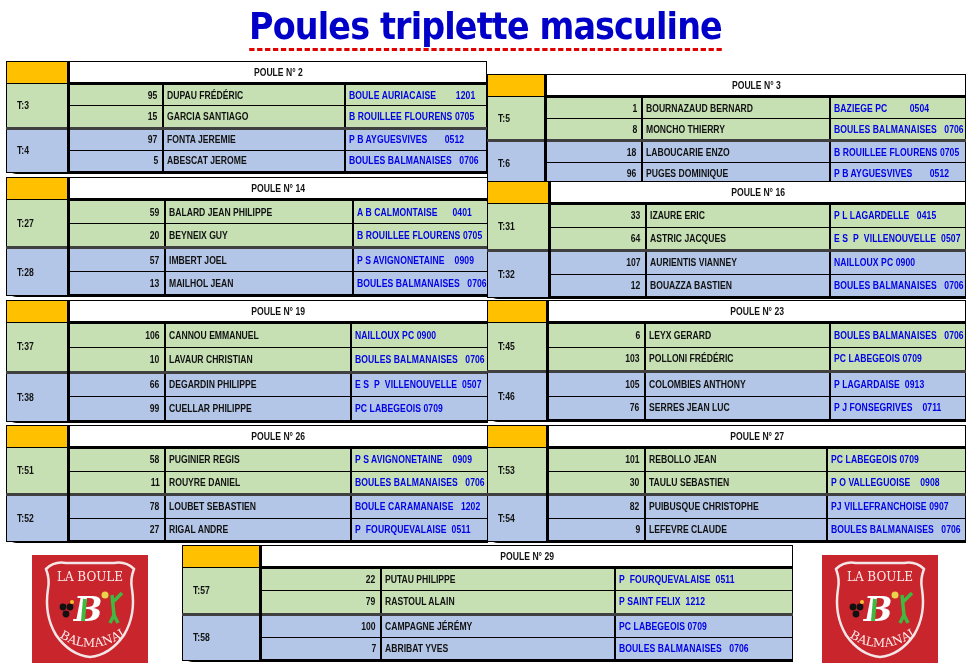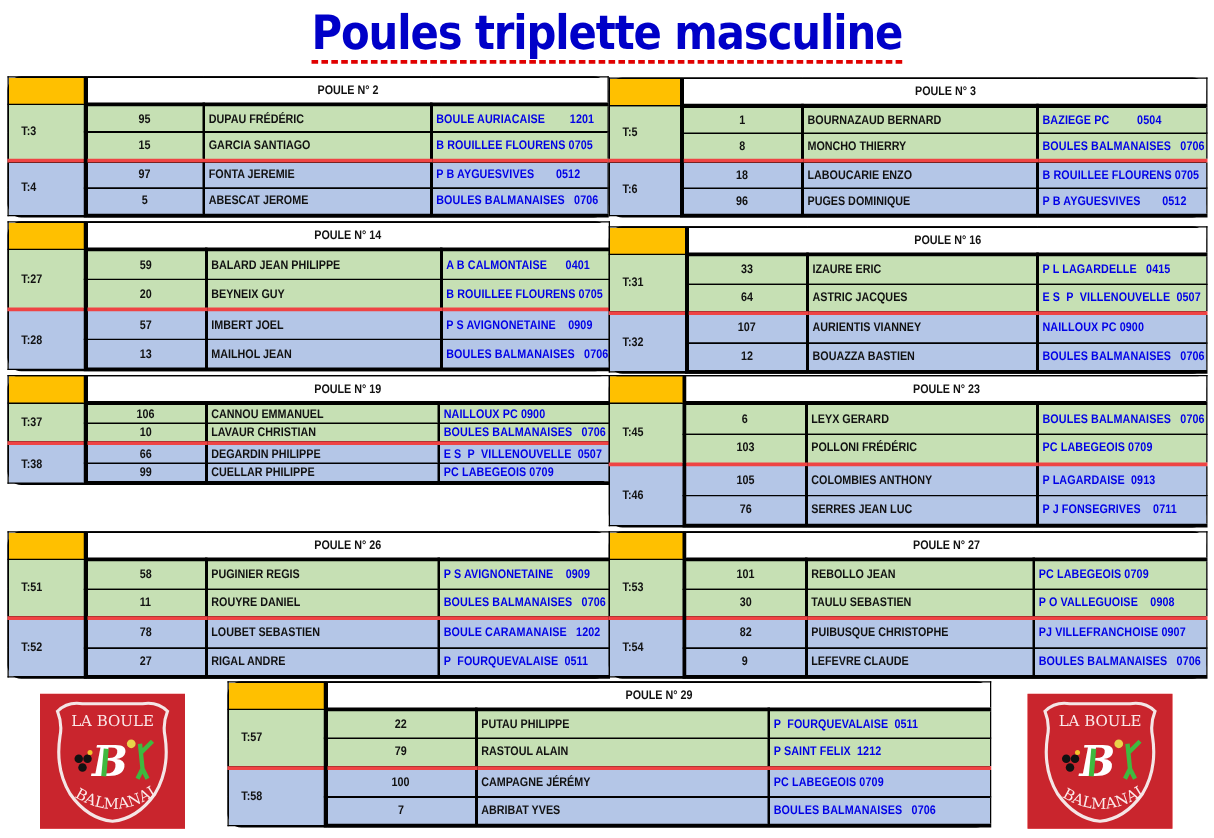--- a/index.html
+++ b/index.html
@@ -37,23 +37,23 @@
   .poule td.center .sq { transform-origin: center center; }
   .hdr-corner { background: #ffc000; border-right: 3px solid #000 !important; }
   .hdr-title { background: #ffffff; text-align: center; border-bottom: 3px solid #000 !important; }
   .hdr-title .sq { transform-origin: center center !important; }
   .green td { background: #c6e0b4; }
   .blue td { background: #b4c6e7; }
   .tcell { border-right: 3px solid #000 !important; padding-left: 10px !important; }
   .center { text-align: center; }
   .club { color: #0000e6 !important; }
   .club .sq { letter-spacing: 0.1px; }
-  tr.sep-top td { border-top: 3px solid #ef4444; }
+  tr.sep-top td { border-top: 3px solid #404040; }
   .namecell { border-right: 2px solid #000 !important; }
-  .numcell { border-right: 2px solid #000 !important; }
+  .numcell { border-right: 2px solid #000 !important; text-align: right; }
   tr.sep-bottom td { border-bottom: 3px solid #000; }
 
   .logo {
     position: absolute; width: 116px; height: 108px;
     background: #ef4444;
   }
   .logo svg { width: 100%; height: 100%; display: block; }
 </style>
 </head>
 <body>
@@ -92,21 +92,21 @@
         <td class="club"><span class="sq">P B AYGUESVIVES&nbsp;&nbsp;&nbsp;&nbsp;&nbsp;&nbsp;&nbsp;0512</span></td>
       </tr>
       <tr class="blue sep-bottom">
         <td class="center numcell"><span class="sq">5</span></td>
         <td class="namecell"><span class="sq">ABESCAT JEROME</span></td>
         <td class="club"><span class="sq">BOULES BALMANAISES&nbsp;&nbsp;&nbsp;0706</span></td>
       </tr>
     </tbody>
       </table>
   </div>
-    <div class="poule" style="left: 487px; top: 62px; width: 478px; height: 112px;">
+    <div class="poule" style="left: 487px; top: 74px; width: 478px; height: 112px;">
     <table>
       <colgroup>
         <col class="c-t" style="width: 58px;">
           <col class="c-n" style="width: 96px;">
           <col class="c-name" style="width: 188px;">
           <col class="c-club" style="width: 136px;">
       </colgroup>
       <tbody>
           <tr class="hdr" style="height:22px">
         <td class="hdr-corner"></td>
@@ -206,21 +206,21 @@
         <td class="club"><span class="sq">NAILLOUX PC 0900</span></td>
       </tr>
       <tr class="blue sep-bottom">
         <td class="center numcell"><span class="sq">12</span></td>
         <td class="namecell"><span class="sq">BOUAZZA BASTIEN</span></td>
         <td class="club"><span class="sq">BOULES BALMANAISES&nbsp;&nbsp;&nbsp;0706</span></td>
       </tr>
     </tbody>
       </table>
   </div>
-    <div class="poule" style="left: 6px; top: 300px; width: 481px; height: 88px; text-decoration: underline;">
+    <div class="poule" style="left: 6px; top: 300px; width: 481px; height: 123px; text-decoration: underline;">
     <table>
       <colgroup>
         <col class="c-t" style="width: 62px;">
           <col class="c-n" style="width: 96px;">
           <col class="c-name" style="width: 186px;">
           <col class="c-club" style="width: 137px;">
       </colgroup>
       <tbody>
           <tr class="hdr" style="height:22px">
         <td class="hdr-corner"></td>

